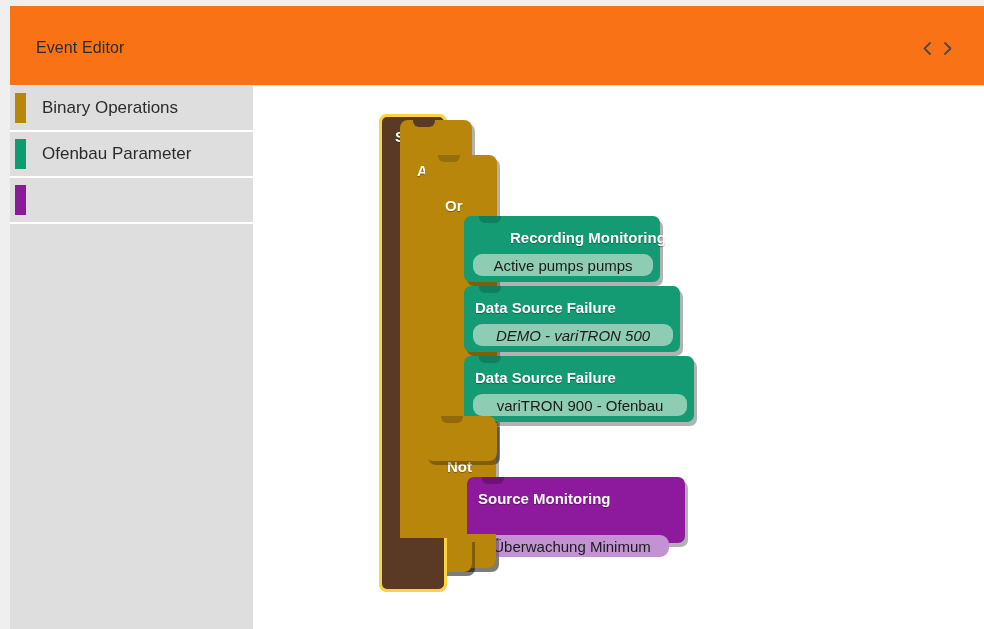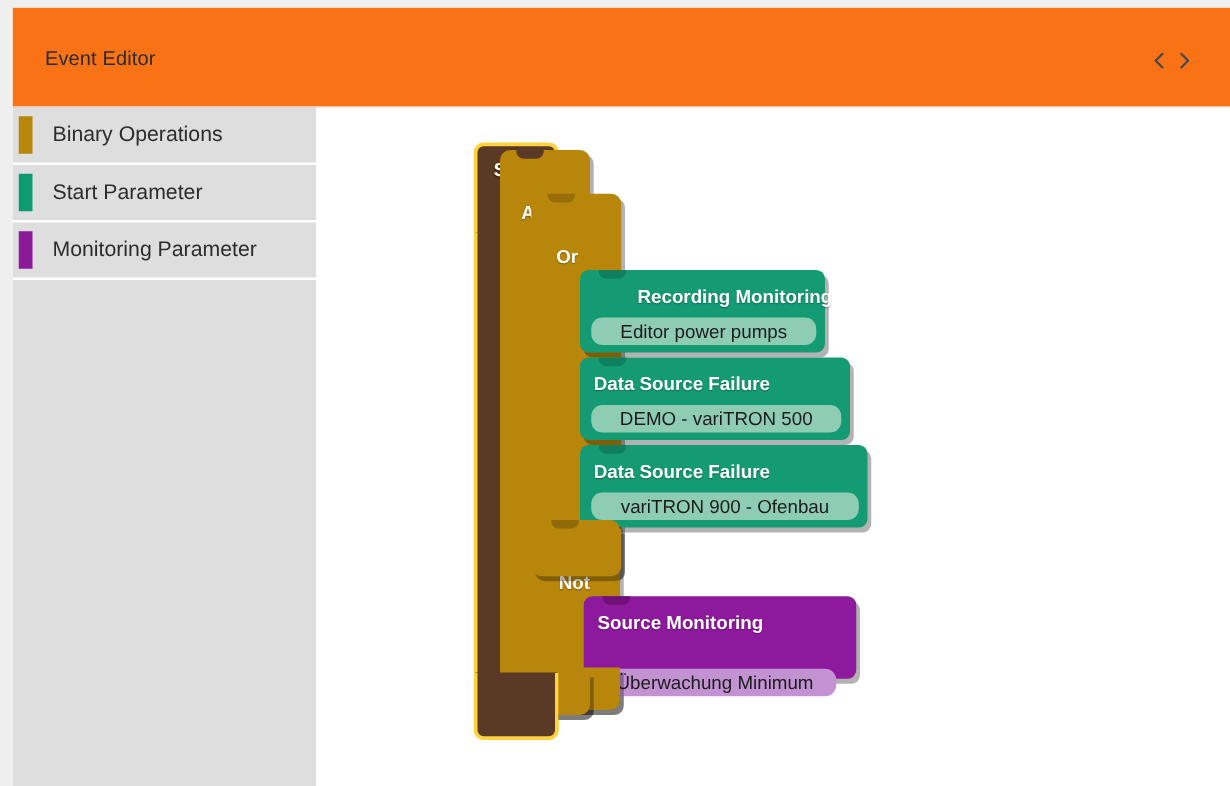--- a/index.html
+++ b/index.html
@@ -159,26 +159,25 @@
 
   <div id="sidebar">
 
     <div class="side-item">
       <div class="side-swatch" style="background:#b8860b"></div>
       <div class="side-label">Binary Operations</div>
     </div>
 
     <div class="side-item">
       <div class="side-swatch" style="background:#0e9b72"></div>
-      <div class="side-label">Start Parameter</div>
+      <div class="side-label">Ofenbau Parameter</div>
     </div>
 
     <div class="side-item">
       <div class="side-swatch" style="background:#8b1a9b"></div>
-      <div class="side-label">Monitoring Parameter</div>
     </div>
 
   </div>
 
   <div id="canvas">
 
     <div class="blk" style="left:126px; top:28px; width:68px; height:478px;
                 background:#5a3a24; border:3px solid #ffd23f;
                 border-radius:8px;">
     </div>
@@ -198,28 +197,28 @@
     <div class="blk" style="left:172px; top:69px; width:72px; height:306px;
                 background:#b8860b; border-radius:8px;"></div>
     <div class="notch" style="left:185px; top:69px; background:#b8860b; filter:brightness(.82);"></div>
     <div class="blk-label" style="left:192px; top:111px;">Or</div>
 
     <div class="shadow" style="left:214px; top:134px; width:196px; height:66px;"></div>
     <div class="blk" style="left:211px; top:130px; width:196px; height:66px;
                 background:#149b74; border-radius:7px;"></div>
     <div class="notch" style="left:226px; top:130px; background:#0f7f5f;"></div>
     <div class="blk-label" style="left:222px; top:143px;margin-left:35px;">Recording Monitoring</div>
-    <div class="field" style="left:220px; top:168px; width:180px; height:22px; background:#8ecdb4;">Editor power pumps</div>
+    <div class="field" style="left:220px; top:168px; width:180px; height:22px; background:#8ecdb4;">Active pumps pumps</div>
 
     <div class="shadow" style="left:214px; top:204px; width:216px; height:66px;"></div>
     <div class="blk" style="left:211px; top:200px; width:216px; height:66px;
                 background:#149b74; border-radius:7px;"></div>
     <div class="notch" style="left:226px; top:200px; background:#0f7f5f;"></div>
     <div class="blk-label" style="left:222px; top:213px;">Data Source Failure</div>
-    <div class="field" style="left:220px; top:238px; width:200px; height:22px; background:#8ecdb4;">DEMO - variTRON 500</div>
+    <div class="field" style="left:220px; top:238px; width:200px; height:22px; background:#8ecdb4;font-style:italic;">DEMO - variTRON 500</div>
 
     <div class="shadow" style="left:214px; top:274px; width:230px; height:66px;"></div>
     <div class="blk" style="left:211px; top:270px; width:230px; height:66px;
                 background:#149b74; border-radius:7px;"></div>
     <div class="notch" style="left:226px; top:270px; background:#0f7f5f;"></div>
     <div class="blk-label" style="left:222px; top:283px;">Data Source Failure</div>
     <div class="field" style="left:220px; top:308px; width:214px; height:22px; background:#8ecdb4;">variTRON 900 - Ofenbau</div>
 
     <div class="shadow" style="left:178px; top:334px; width:68px; height:152px;"></div>
     <div class="blk" style="left:175px; top:330px; width:68px; height:152px;

